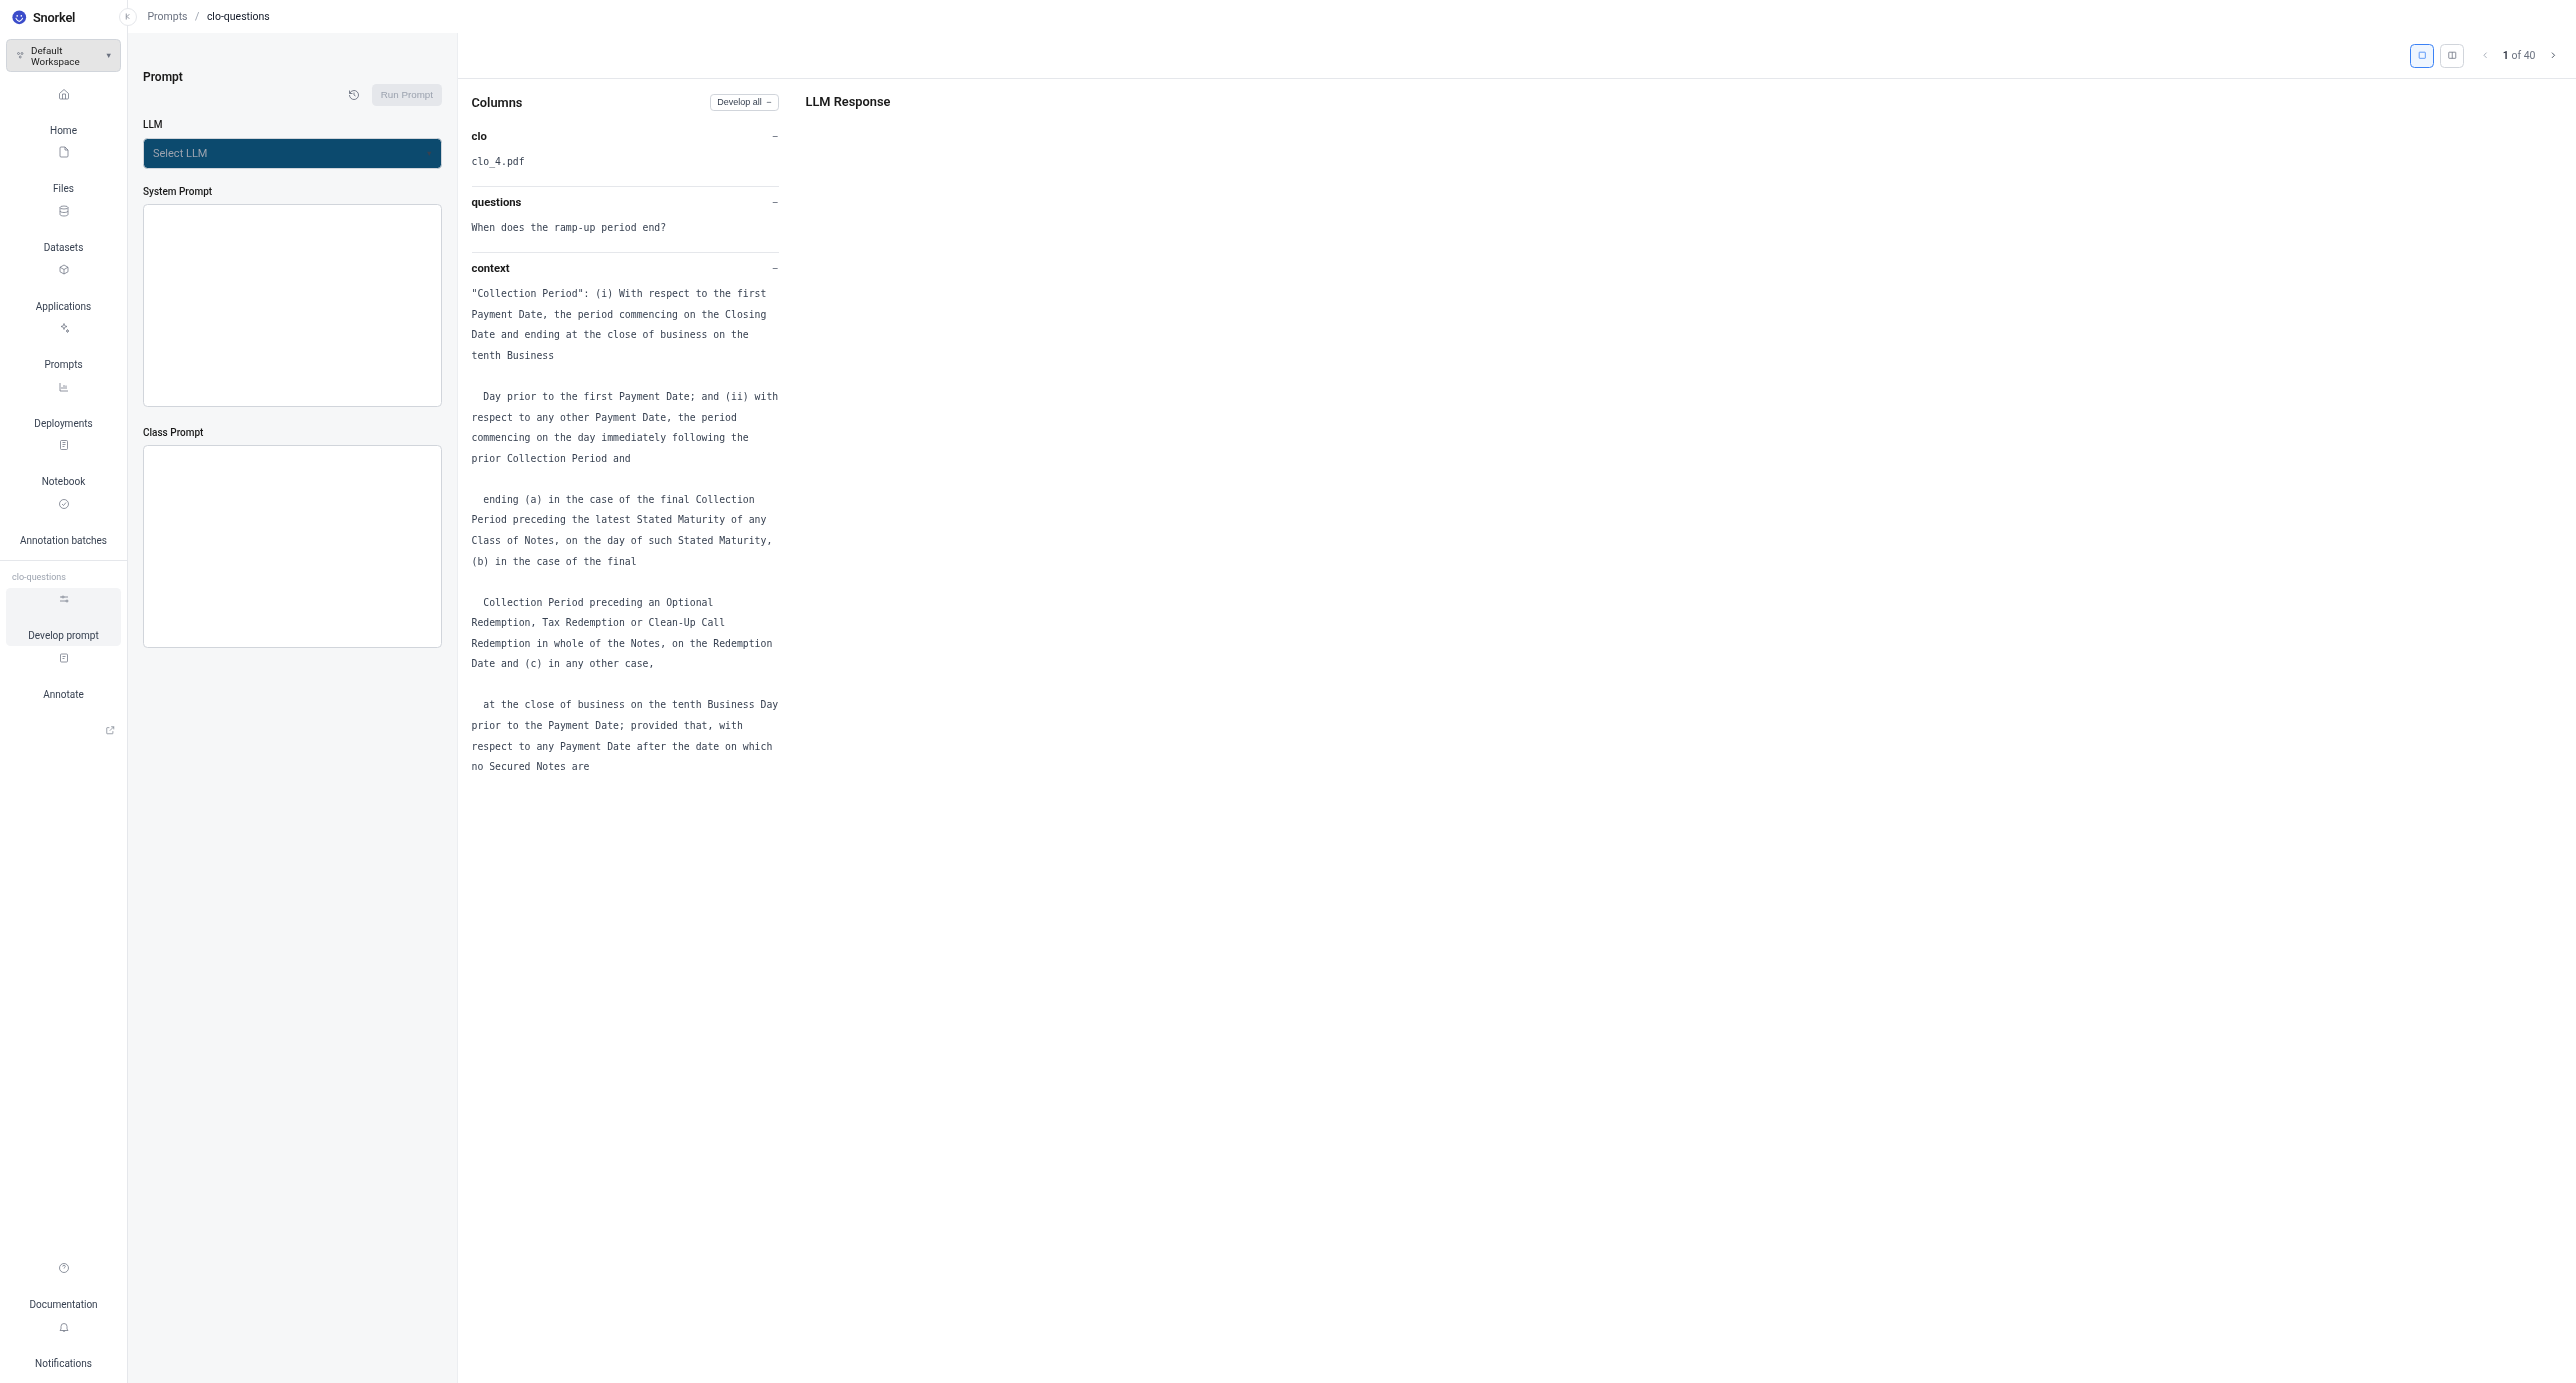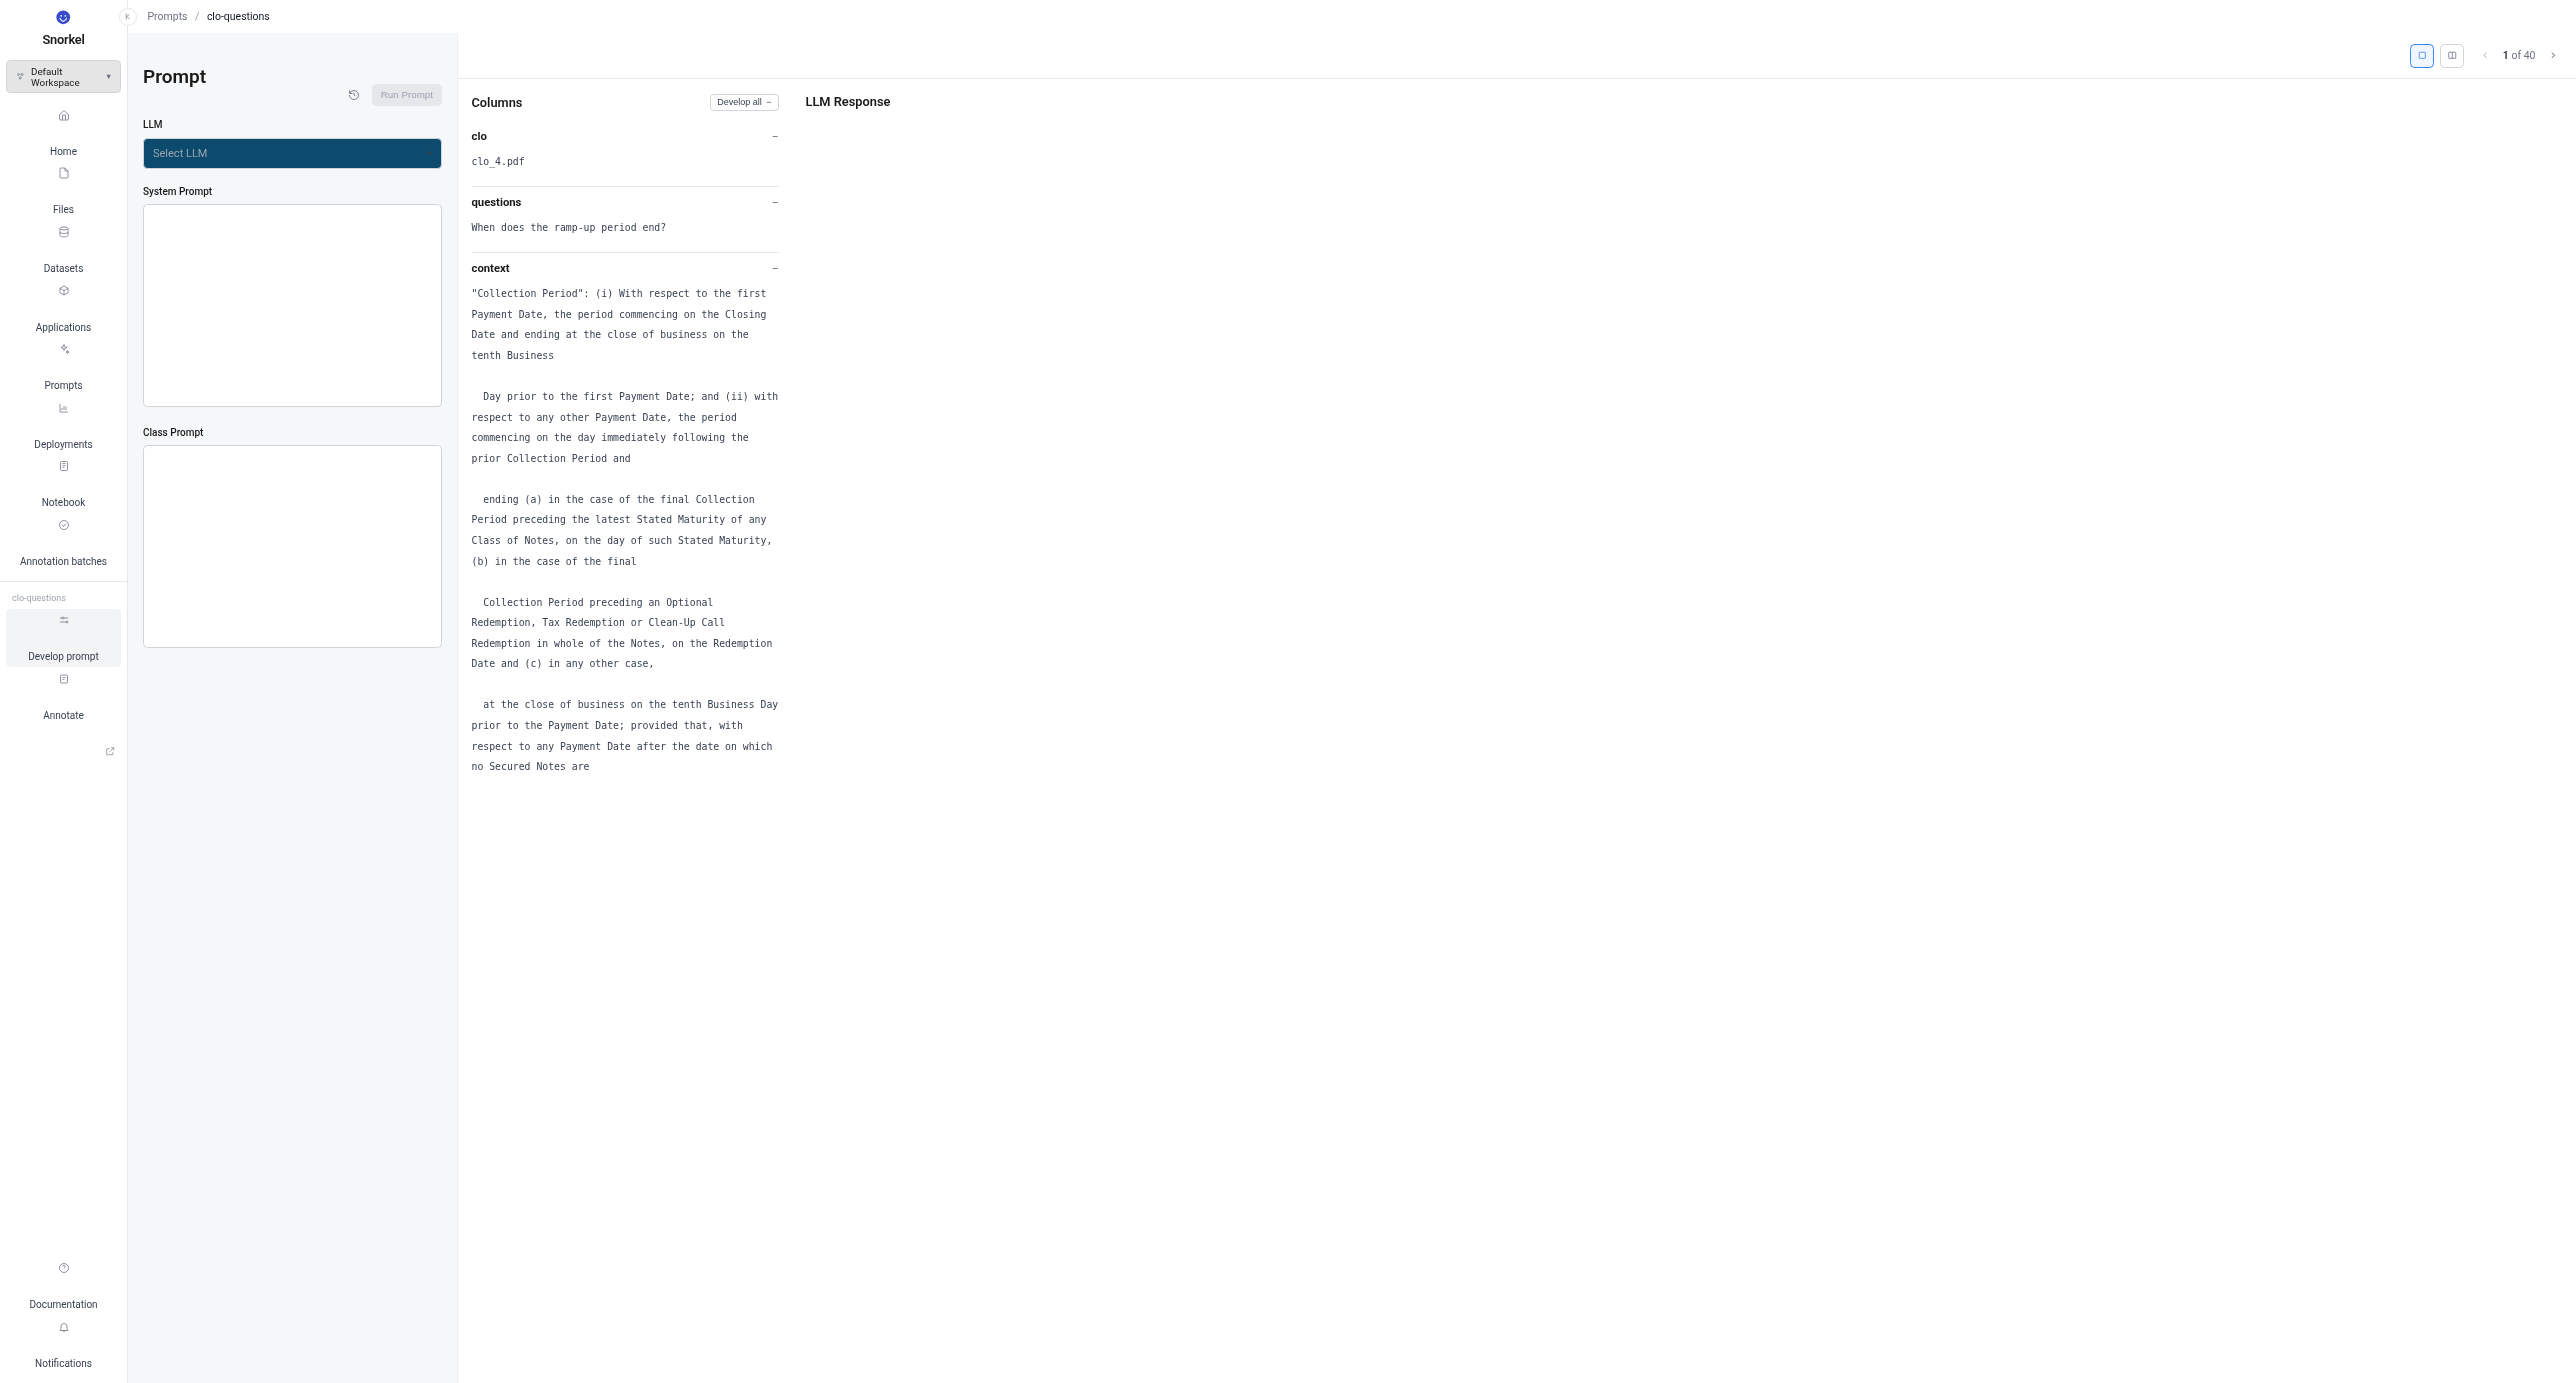--- a/index.html
+++ b/index.html
@@ -17,21 +17,20 @@
   border-right: 0.8px solid #e5e7eb;
   display: flex;
   flex-direction: column;
   background: #fff;
 }
 .sidebar-header {
   display: flex;
   align-items: center;
   padding: 9px 10.5px;
   gap: 6px;
-  flex-direction: column;
 }
 .logo-svg { width: 16.5px; height: 16.5px; }
 .brand { font-weight: 600; font-size: 12.8px; letter-spacing: -0.2px; }
 .workspace-selector {
   margin: 4.5px 6px 7.5px;
   border: 0.8px solid #d1d5db;
   border-radius: 4.5px;
   padding: 4.5px 7.5px;
   display: flex;
   align-items: center;
@@ -102,21 +101,21 @@
 
 
 .prompt-panel {
   width: 330px;
   background: #f6f7f8;
   border-right: 0.8px solid #eceef1;
   padding: 15px 15px;
   overflow-y: auto;
 }
 .panel-header { display: flex; align-items: center; justify-content: space-between; margin-bottom: 13.5px; }
-.panel-title { font-size: 19px; font-weight: 600; }
+.panel-title { font-size: 12px; font-weight: 600; }
 .panel-header-actions { display: flex; align-items: center; gap: 7.5px; margin-top: 36px; }
 .icon-btn {
   width: 21px; height: 21px;
   display: flex; align-items: center; justify-content: center;
   border-radius: 4.5px;
   cursor: pointer;
 }
 .icon-btn svg { width: 12px; height: 12px; stroke: #6b7280; fill: none; stroke-width: 1.8; }
 .run-btn {
   background: #e5e7eb;

